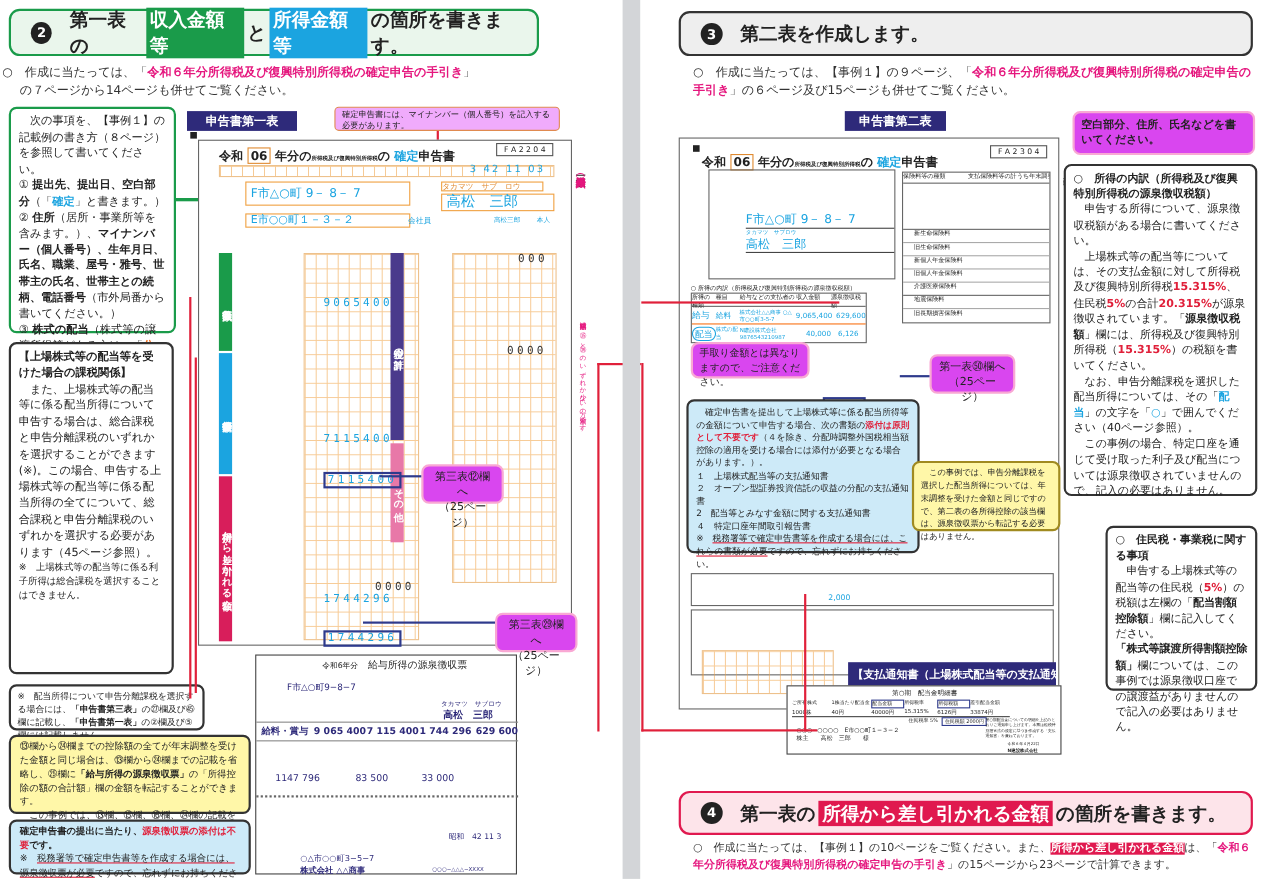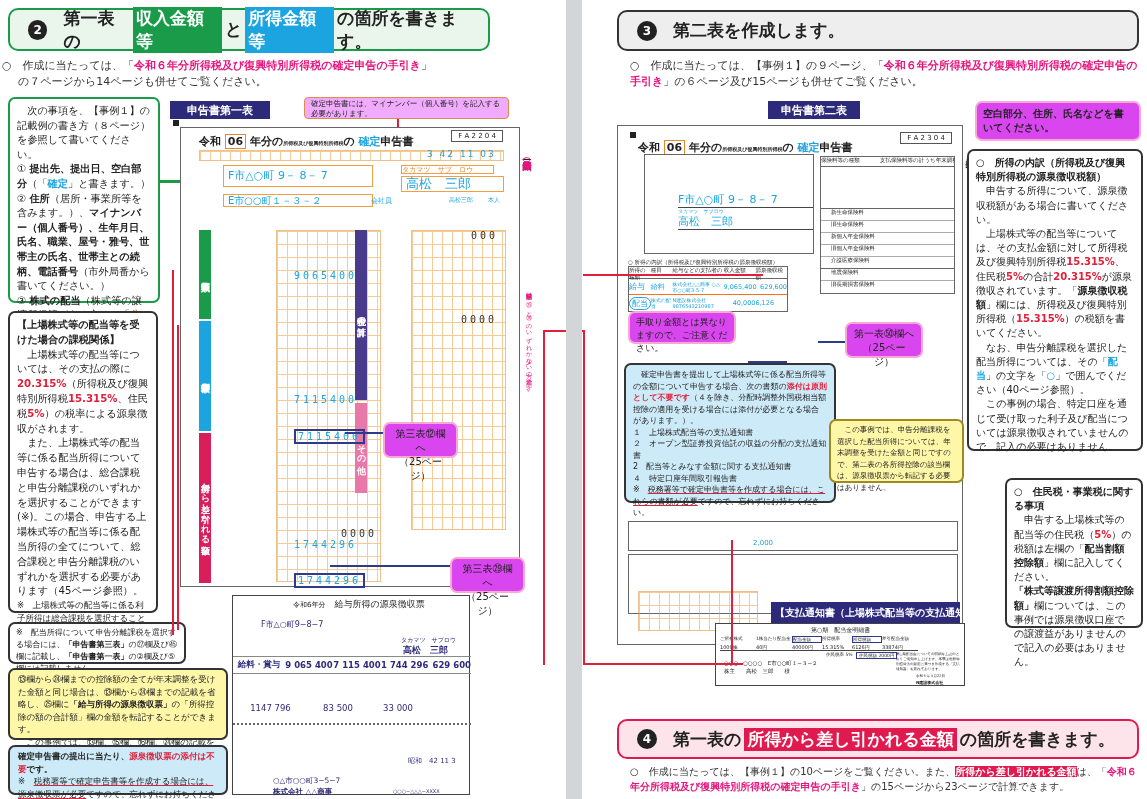--- a/index.html
+++ b/index.html
@@ -51,21 +51,20 @@
   <div><span>①</span> <b>提出先、提出日、空白部分</b><span>（「</span><span class="blue">確定</span><span>」と書きます。）</span></div>
   <div><span>②</span> <b>住所</b><span>（居所・事業所等を含みます。）、</span><b>マイナンバー（個人番号）、生年月日、氏名、職業、屋号・雅号、世帯主の氏名、世帯主との続柄、電話番号</b><span>（市外局番から書いてください。）</span></div>
   <div><span>③</span> <b>株式の配当</b><span>（株式等の譲渡所得等がある方は、「</span><span class="orange">分離</span><span>」を「</span><span class="blue">○</span><span>」で囲みます。）</span></div>
 </div>
 
 <div class="abs" style="left:160px;top:180px;width:22px;height:3px;background:#1a9b4a"></div>
 <div class="abs" style="left:180px;top:175px;width:0;height:0;border-left:10px solid #1a9b4a;border-top:7px solid transparent;border-bottom:7px solid transparent"></div>
 
 <div class="note" style="left:8px;top:311px;width:150px;height:302px;font-size:10.2px;line-height:14.8px">
   <b>【上場株式等の配当等を受けた場合の課税関係】</b>
-  <div style="text-indent:1em"><span>上場株式等の配当等については、その支払の際に</span><span class="red">20.315%</span><span>（所得税及び復興特別所得税</span><span class="red">15.315%</span><span>、住民税</span><span class="red">5%</span><span>）の税率による源泉徴収がされます。</span></div>
   <div style="text-indent:1em">また、上場株式等の配当等に係る配当所得について申告する場合は、総合課税と申告分離課税のいずれかを選択することができます(※)。この場合、申告する上場株式等の配当等に係る配当所得の全てについて、総合課税と申告分離課税のいずれかを選択する必要があります（45ページ参照）。</div>
   <div class="small" style="line-height:13px;font-size:8.5px">※　上場株式等の配当等に係る利子所得は総合課税を選択することはできません。</div>
 </div>
 
 <div class="note" style="left:8px;top:622px;width:178px;height:42px;font-size:8px;line-height:12px;padding:3px 6px">
   <span>※　配当所得について申告分離課税を選択する場合には、</span><b>「申告書第三表」</b><span>の㉗欄及び㊺欄に記載し、</span><b>「申告書第一表」</b><span>の②欄及び⑤欄には記載しません。</span>
 </div>
 
 <div class="note yellow" style="left:8px;top:668px;width:220px;height:72px;font-size:8.5px;line-height:12.5px;padding:3px 8px">
   <span>⑬欄から㉔欄までの控除額の全てが年末調整を受けた金額と同じ場合は、⑬欄から㉔欄までの記載を省略し、㉕欄に</span><b>「給与所得の源泉徴収票」</b><span>の「所得控除の額の合計額」欄の金額を転記することができます。</span><br>
@@ -139,21 +138,21 @@
 
 <div class="form" style="left:232px;top:595px;width:238px;height:200px;border-color:#444">
   <div class="abs" style="left:60px;top:2px;font-size:9px;white-space:nowrap"><span style="font-size:7px">令和6年分</span>　<span>給与所得の源泉徴収票</span></div>
   <div class="abs" style="left:28px;top:23px;color:#2e2a7a;font-size:8px">F市△○町9−8−7</div>
   <div class="abs" style="left:168px;top:40px;color:#2e2a7a;font-size:6px">タカマツ　サブロウ</div>
   <div class="abs" style="left:170px;top:48px;color:#2e2a7a;font-size:9px;font-weight:bold">高松　三郎</div>
   <div class="abs" style="left:0;top:60px;width:238px;height:18px;border-top:1px solid #888;border-bottom:1px solid #888;display:flex;align-items:center;font-size:8.5px;font-weight:bold;color:#2e2a7a;white-space:nowrap">
     <span style="width:52px;text-align:center">給料・賞与</span>
     <span style="width:48px;text-align:center"><span>9</span> <span>065</span> <span>400</span></span>
     <span style="width:48px;text-align:center"><span>7</span> <span>115</span> <span>400</span></span>
-    <span style="width:48px;text-align:left"><span>1</span> <span>744</span> <span>296</span></span>
+    <span style="width:48px;text-align:center"><span>1</span> <span>744</span> <span>296</span></span>
     <span style="width:42px;text-align:right"><span>629</span> <span>600</span></span>
   </div>
   <div class="abs" style="left:0;top:107px;width:238px;height:14px;display:flex;font-size:8.5px;color:#2e2a7a;white-space:nowrap">
     <span style="width:75px;text-align:center"><span>1147</span> <span>796</span></span>
     <span style="width:60px;text-align:center"><span>83</span> <span>500</span></span>
     <span style="width:60px;text-align:center"><span>33</span> <span>000</span></span>
   </div>
   <div class="abs" style="left:0;top:127px;width:238px;height:6px;border-top:2px dotted #666"></div>
   <div class="abs" style="left:175px;top:160px;font-size:7px;color:#2e2a7a;white-space:nowrap"><span>昭和</span>　<span>42</span> <span>11</span> <span>3</span></div>
   <div class="abs" style="left:40px;top:180px;font-size:7.5px;color:#2e2a7a">○△市○○町3−5−7</div>
@@ -203,21 +202,21 @@
       <span style="width:22px;font-size:7px">給料</span>
       <span style="width:52px;font-size:5px">株式会社△△商事 ○△市○○町3-5-7</span>
       <span style="width:32px;font-size:6.5px;text-align:right">9,065,400</span>
       <span style="width:32px;font-size:6.5px;text-align:right">629,600</span>
     </div>
     <div style="display:flex;height:16px;align-items:center;color:#1ba4e0">
       <span style="width:22px;font-size:8px;border:1px solid #1ba4e0;border-radius:8px;text-align:center">配当</span>
       <span style="width:22px;font-size:5px">株式の配当</span>
       <span style="width:52px;font-size:5px">N建設株式会社 9876543210987</span>
       <span style="width:32px;font-size:6.5px;text-align:right">40,000</span>
-      <span style="width:32px;font-size:6.5px;text-align:left">6,126</span>
+      <span style="width:32px;font-size:6.5px;text-align:center">6,126</span>
     </div>
   </div>
   <div class="abs" style="left:60px;top:239px;font-size:5px">㊽ 源泉徴収税額の合計額</div>
   <div class="abs" style="left:130px;top:235px;font-size:7px;color:#1ba4e0;border:2px solid #2e3a8c;padding:1px 3px">635,726</div>
 
   <div class="abs" style="left:202px;top:30px;width:135px;font-size:5.5px;border:1px solid #666">
     <div style="display:flex;border-bottom:1px solid #666;height:10px">
       <span style="width:60px">保険料等の種類</span>
       <span style="width:45px">支払保険料等の計</span>
       <span style="width:30px;overflow:hidden;white-space:nowrap">うち年末調整等以外</span>

